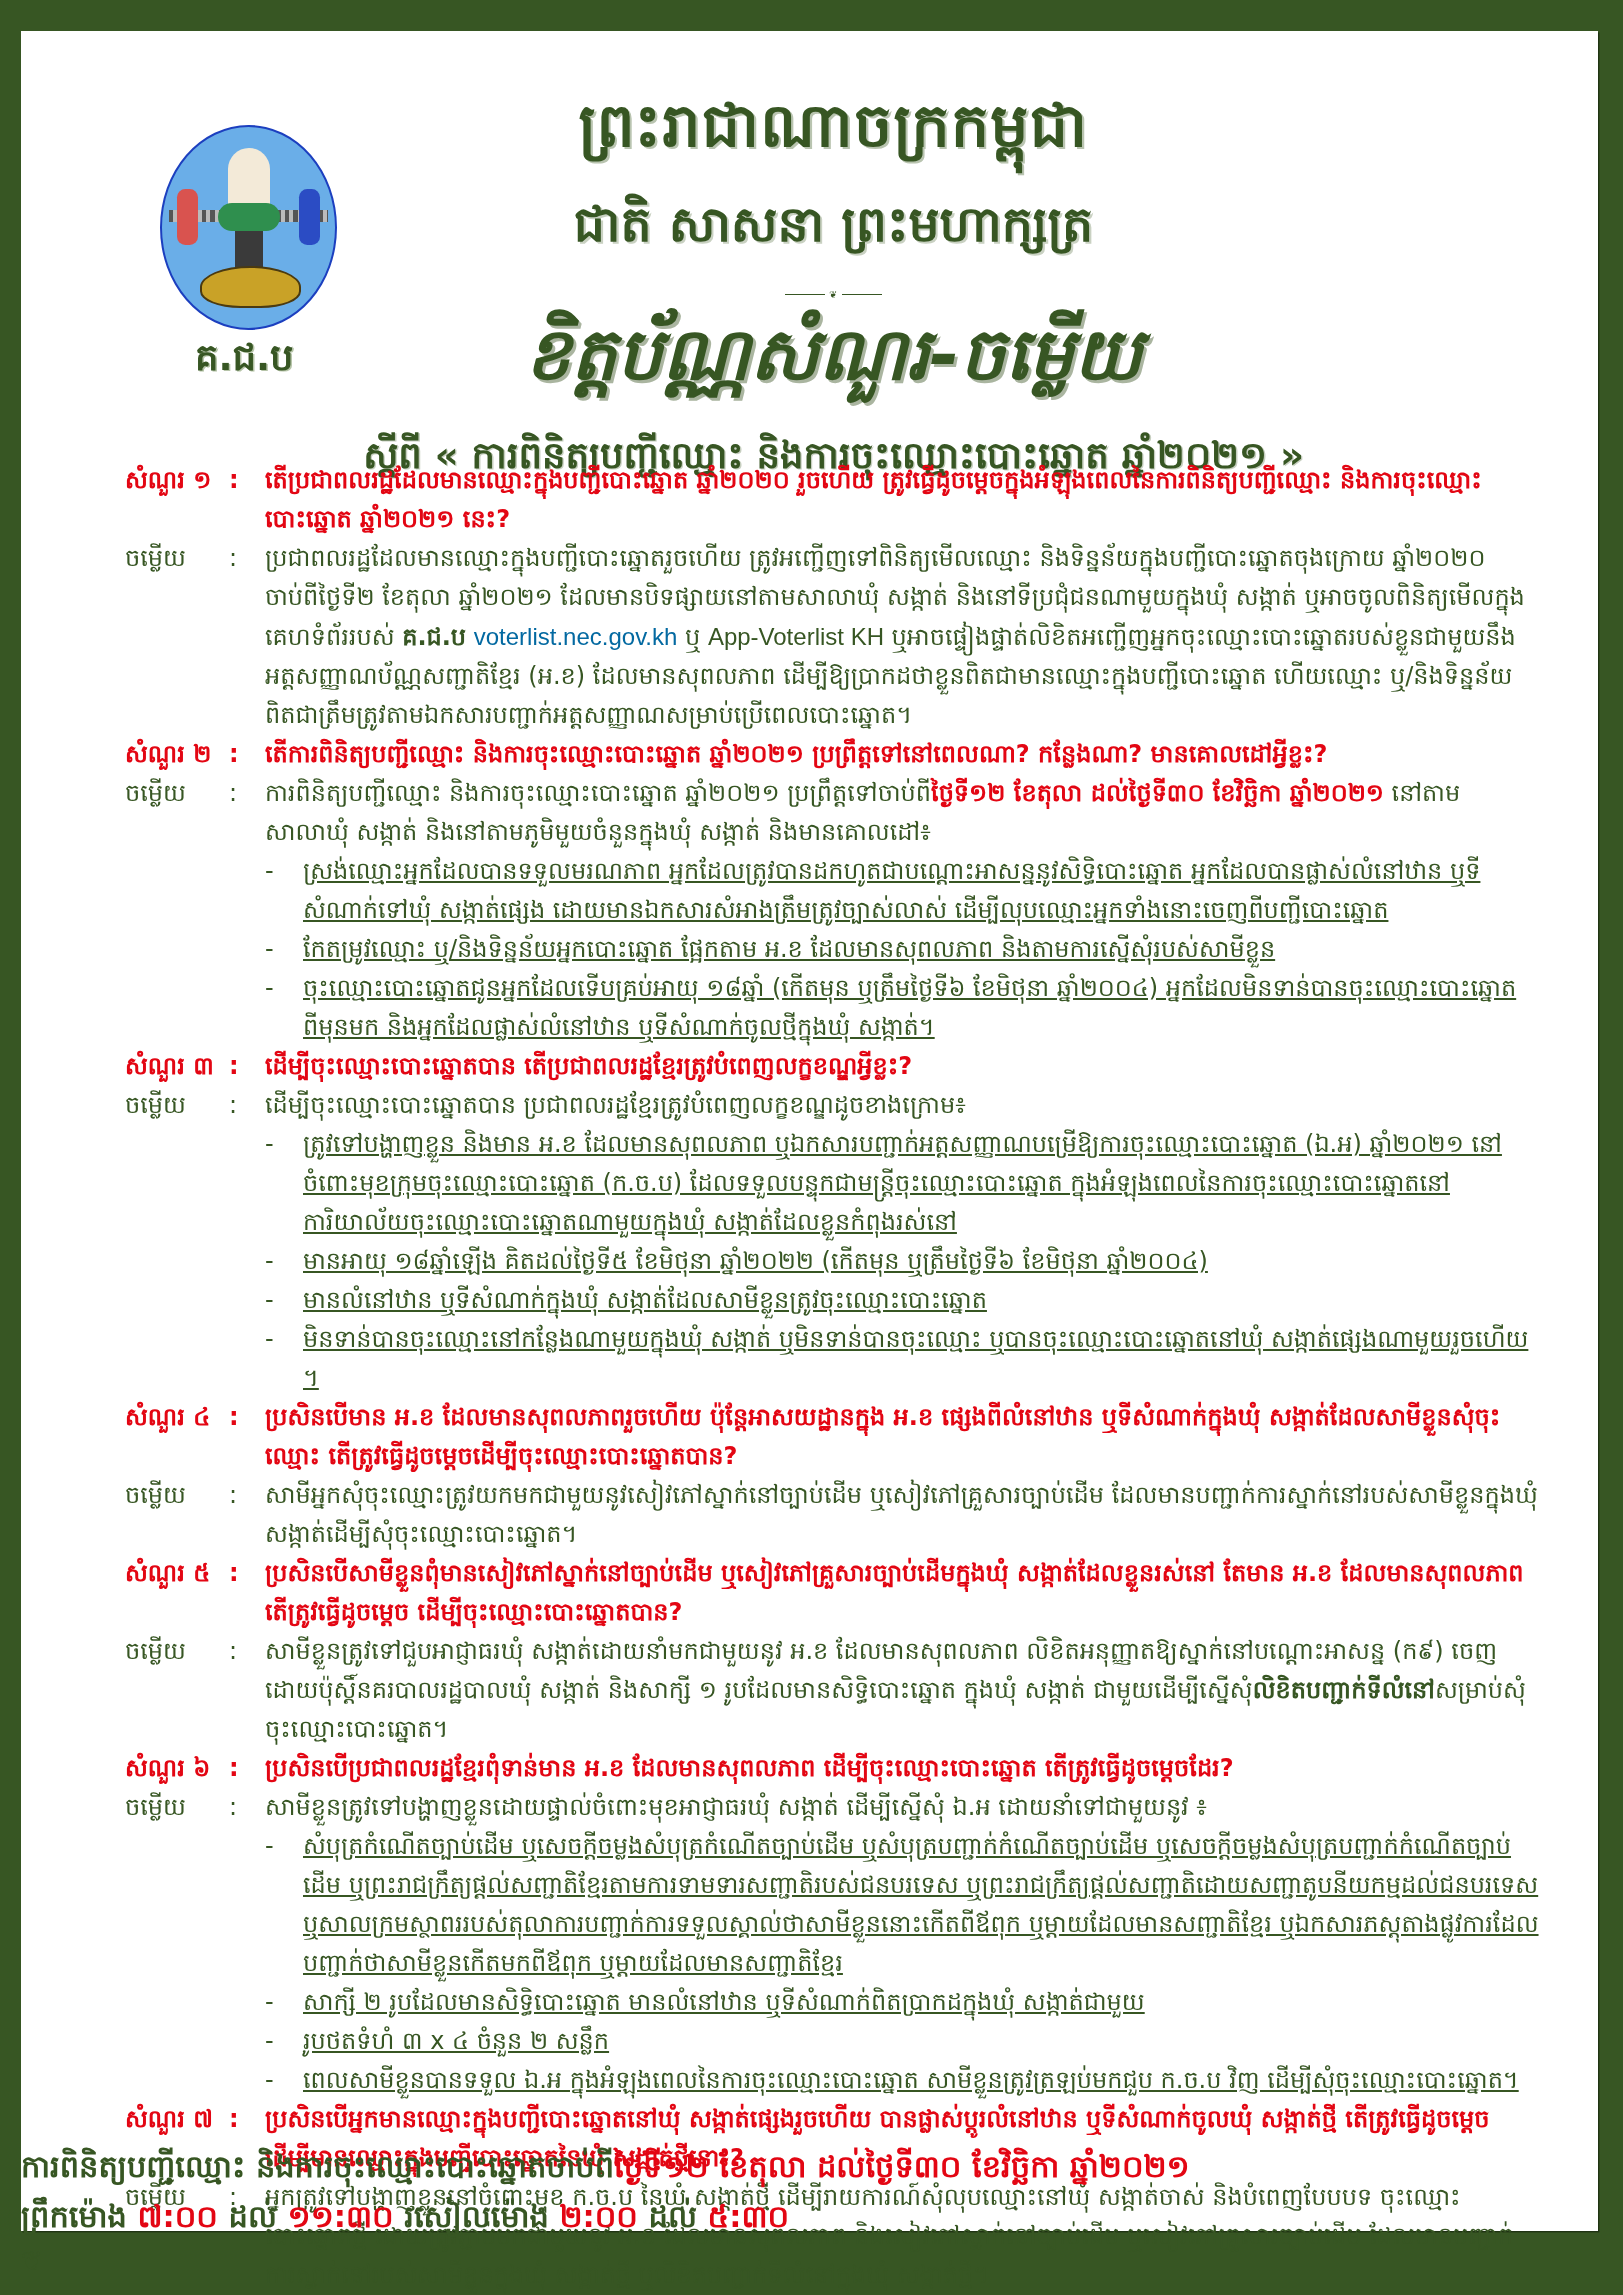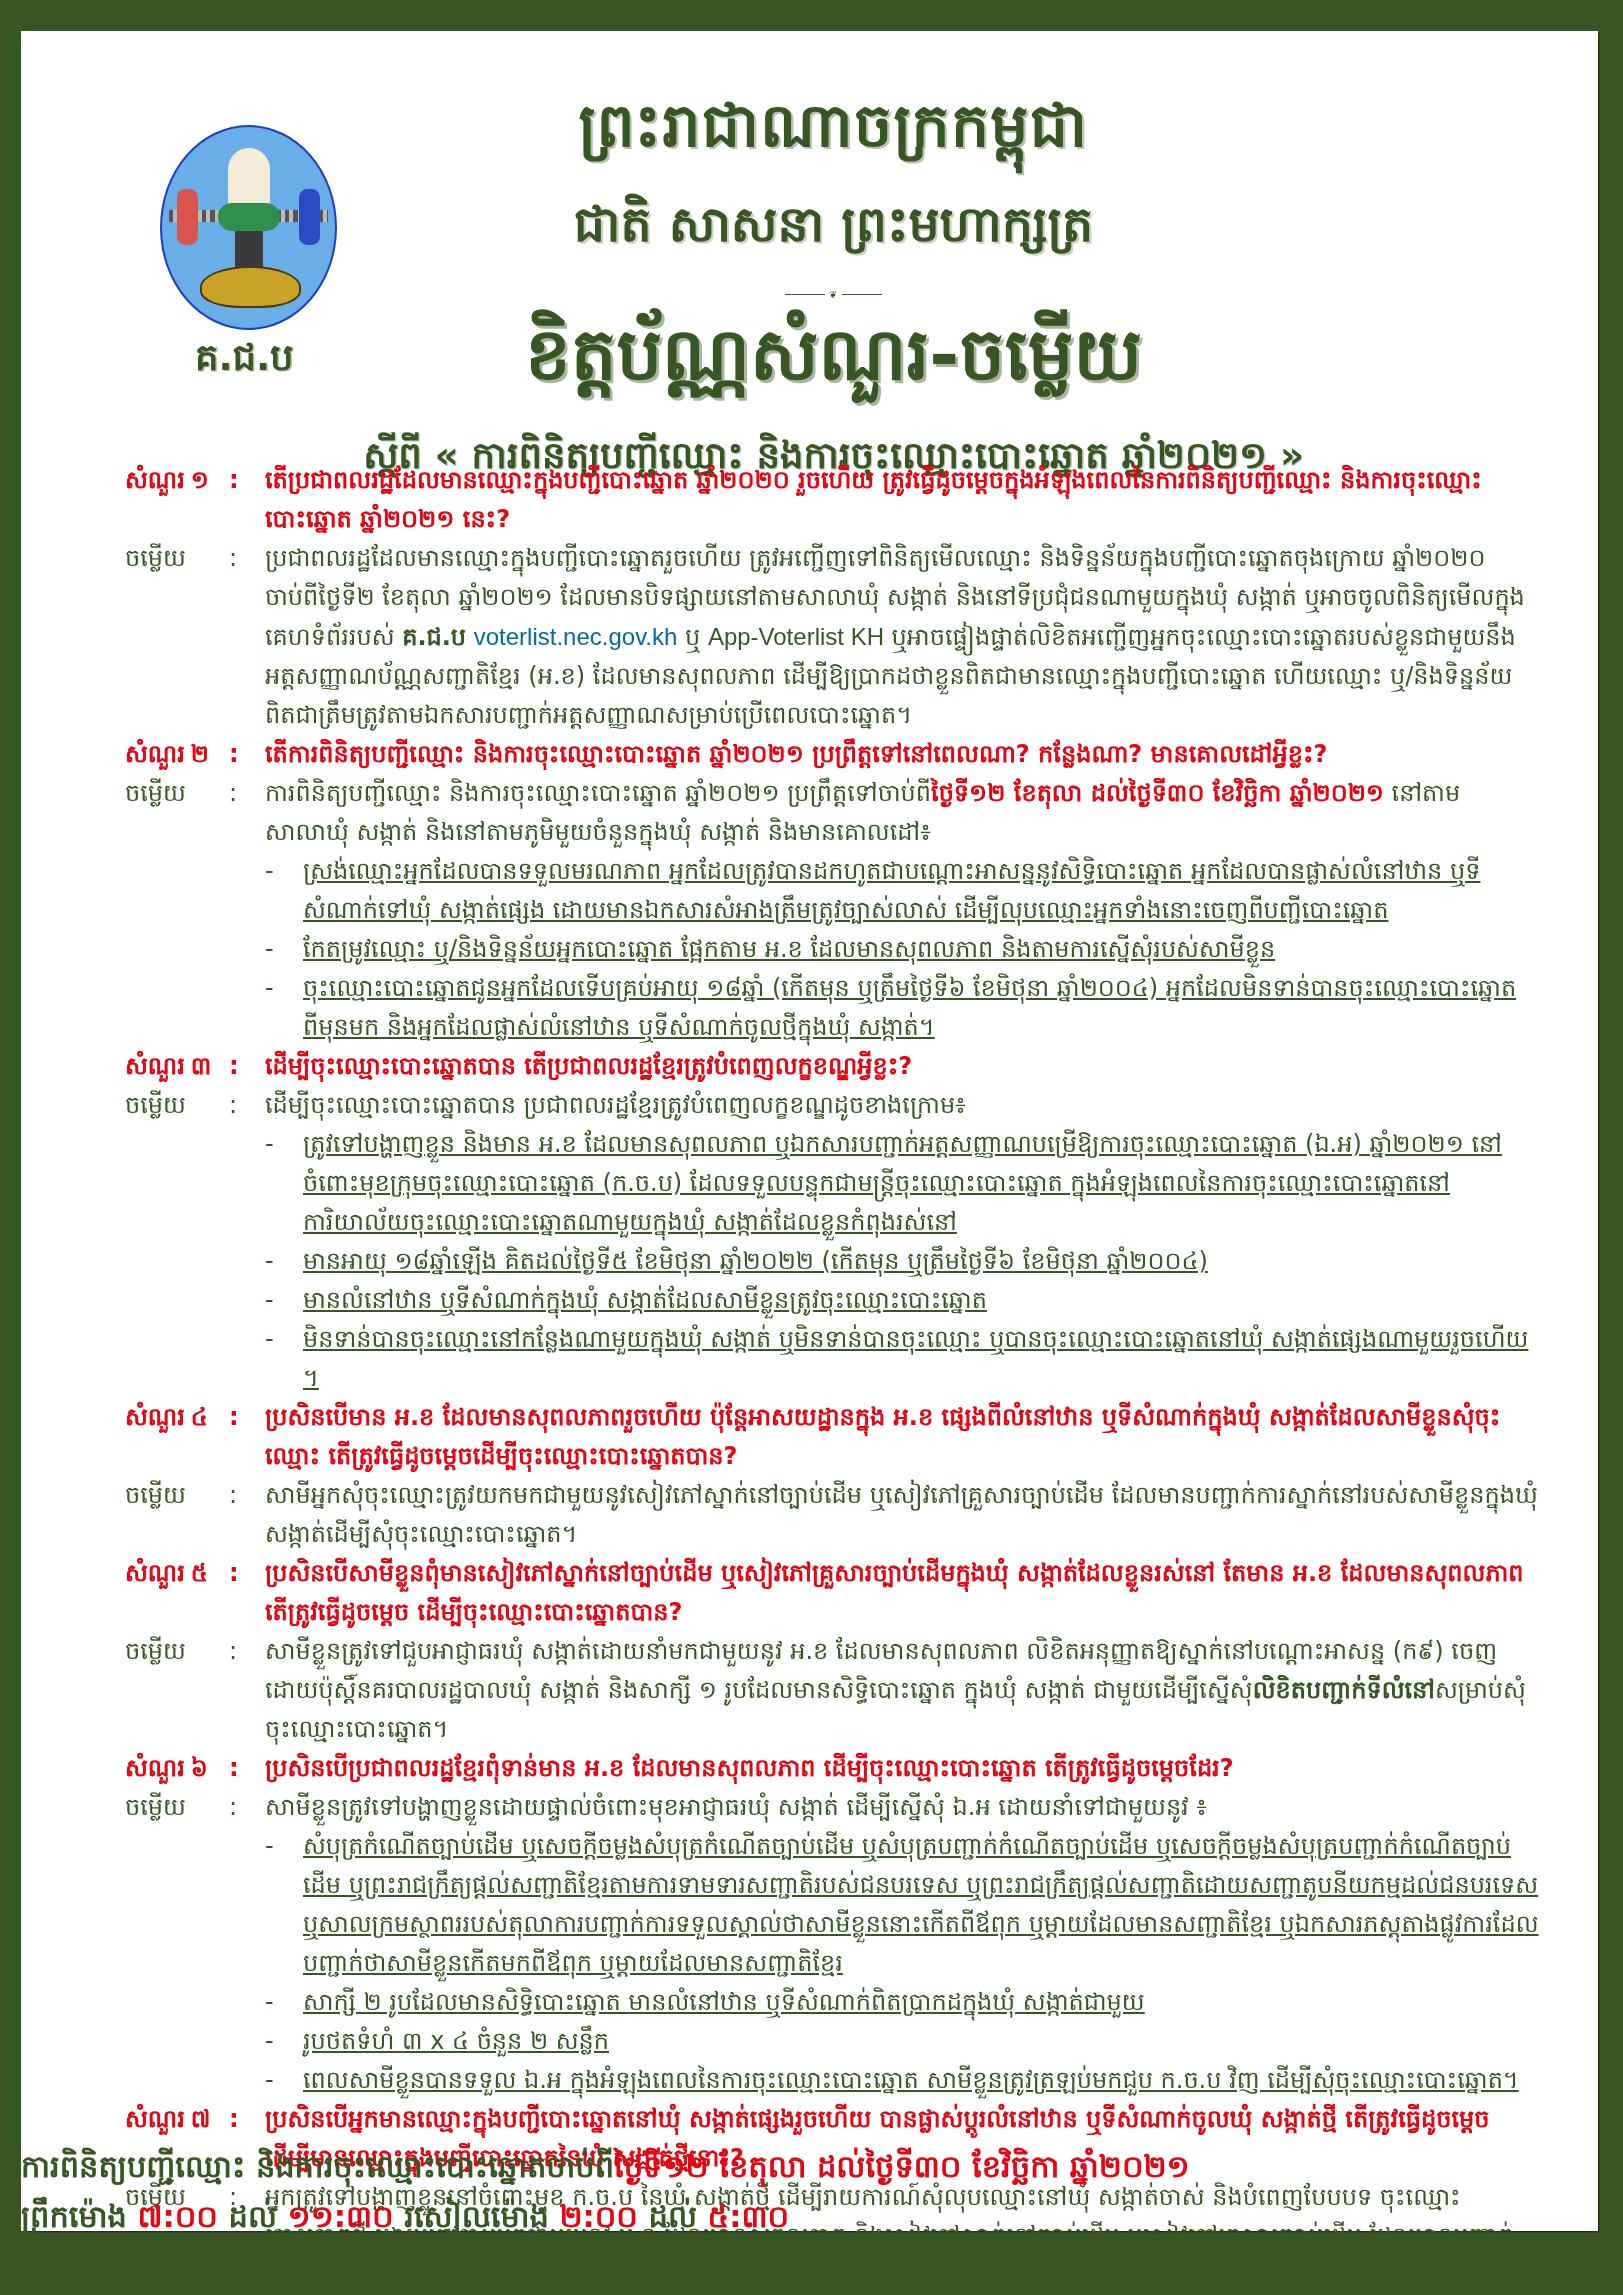--- a/index.html
+++ b/index.html
@@ -19,25 +19,25 @@
   .emblem .turtle{position:absolute;left:38px;top:139px;width:97px;height:38px;background:#c9a227;border-radius:50% 50% 40% 40%;border:2.1px solid #4b3a10;}
   .emblem .left-man{position:absolute;left:15.3px;top:62px;width:21px;height:56px;background:#d9534f;border-radius:8.3px;}
   .emblem .right-man{position:absolute;right:15.3px;top:62px;width:21px;height:56px;background:#2b4cc4;border-radius:8.3px;}
   .logo-caption{font-size:37px;font-weight:bold;margin-top:4.2px;margin-left:42px;text-shadow:1.4px 1.4px 0 #b6c4a8;}
   .header{position:absolute;left:0;right:0;top:56px;text-align:center;padding-left:48px;}
   .h-kingdom{font-size:60px;font-weight:bold;letter-spacing:1.4px;text-shadow:2.1px 2.1px 0 #b9c4b0;}
   .h-motto{font-size:49px;font-weight:bold;margin-top:18px;text-shadow:2.1px 2.1px 0 #c9d1c2;}
   .divider{margin:25px auto 7px;width:97px;height:9.7px;position:relative;}
   .divider:before{content:"";position:absolute;left:0;right:0;top:4.2px;border-top:1.4px solid #375623;}
   .divider span{position:absolute;left:40px;top:0;width:16.7px;height:9.7px;background:#fff;color:#375623;font-size:9.7px;line-height:9.7px;text-align:center;}
-  .h-title{font-size:72px;font-weight:bold;margin-top:9.7px;text-shadow:2.8px 2.8px 0 #aab5a0;}
+  .h-title{font-size:72px;font-weight:bold;margin-top:9.7px;text-shadow:2.8px 2.8px 0 #aab5a0;font-style:italic;}
   .h-subject{font-size:37px;font-weight:bold;margin-top:18px;text-shadow:1.4px 1.4px 0 #c7cfc0;}
   .qa{position:absolute;left:104px;width:1416px;top:430px;font-size:24px;line-height:39px;}
   .row{display:flex;}
-  .lbl{width:104px;flex:none;font-family:Liberation Serif, serif;}
+  .lbl{width:104px;flex:none;}
   .colon{width:36px;flex:none;}
   .txt{flex:1;}
   .q .lbl,.q .colon,.q .txt{color:#e30613;font-weight:bold;}
   .a .lbl,.a .colon,.a .txt{color:#375623;}
   .bullets{margin-left:140px;}
   .bullet{display:flex;}
   .bullet .dash{width:38px;flex:none;color:#375623;}
   .bullet .btxt{flex:1;color:#375623;text-decoration:underline;}
   .hl-red{color:#e30613;font-weight:bold;}
   .hl-green{color:#375623;font-weight:bold;}

